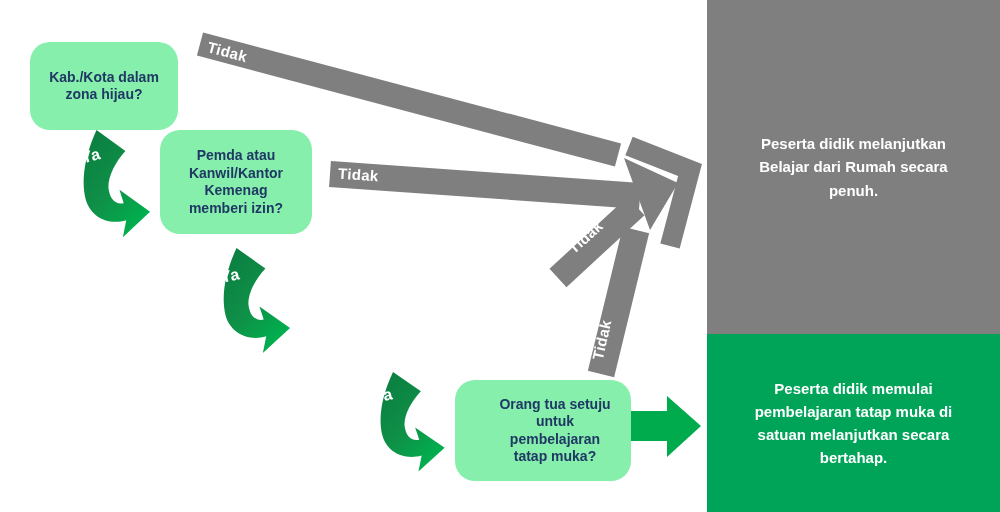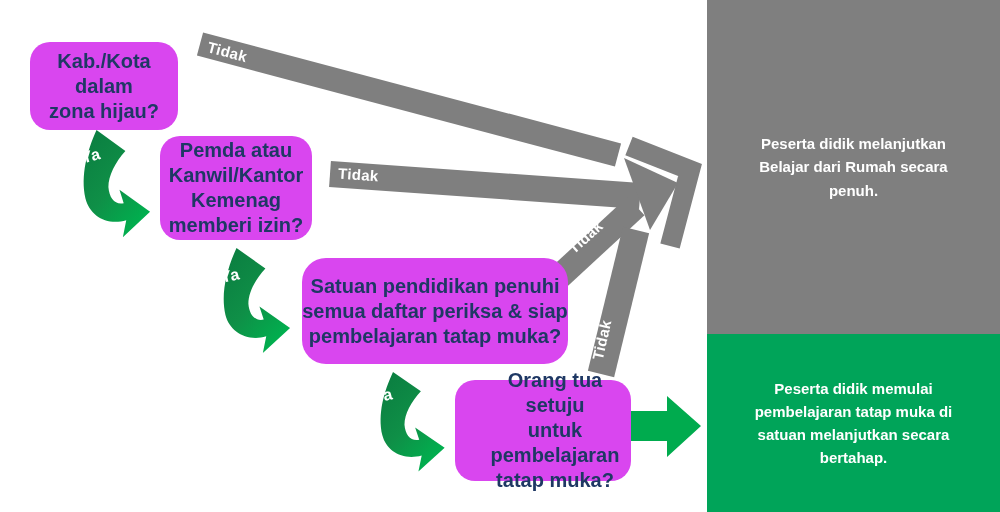--- a/index.html
+++ b/index.html
@@ -12,26 +12,26 @@
   .lbl{
     font-family:"Liberation Sans",sans-serif;
     font-weight:bold;font-size:15px;fill:#ffffff;letter-spacing:.3px;
   }
   .ya-lbl{
     font-family:"Liberation Sans",sans-serif;
     font-weight:bold;font-size:16px;fill:#ffffff;
   }
   .node{
     position:absolute;display:flex;align-items:center;justify-content:center;
-    background:#d946ef;border-radius:20px;color:#1f3864;
-    font-weight:bold;font-size:20px;line-height:1.25;text-align:center;
+    background:#86efac;border-radius:20px;color:#1f3864;
+    font-weight:bold;font-size:14px;line-height:1.25;text-align:center;
   }
   .node span{white-space:pre-line;}
   .n1{left:30px;top:42px;width:148px;height:88px;}
-  .n2{left:160px;top:136px;width:152px;height:104px;}
+  .n2{left:160px;top:130px;width:152px;height:104px;}
   .n3{left:302px;top:258px;width:266px;height:106px;border-radius:24px;}
   .n4{left:455px;top:380px;width:152px;height:101px;padding-left:24px;}
   .panel{
     position:absolute;left:707px;width:293px;display:flex;align-items:center;justify-content:center;
     color:#ffffff;font-weight:bold;font-size:15px;line-height:1.55;text-align:center;
   }
   .panel span{white-space:pre-line;}
   .panel-negative{top:0;height:334px;background:#7f7f7f;}
   .panel-positive{top:334px;height:178px;background:#00a459;}
 </style>
@@ -76,25 +76,20 @@
   <div class="node n1">
     <span>Kab./Kota dalam
 zona hijau?</span>
   </div>
   <div class="node n2">
     <span>Pemda atau
 Kanwil/Kantor
 Kemenag
 memberi izin?</span>
   </div>
-  <div class="node n3">
-    <span>Satuan pendidikan penuhi
-semua daftar periksa &amp; siap
-pembelajaran tatap muka?</span>
-  </div>
   <div class="node n4">
     <span>Orang tua setuju
 untuk
 pembelajaran
 tatap muka?</span>
   </div>
 
   <div class="panel panel-negative">
     <span>Peserta didik melanjutkan
 Belajar dari Rumah secara

